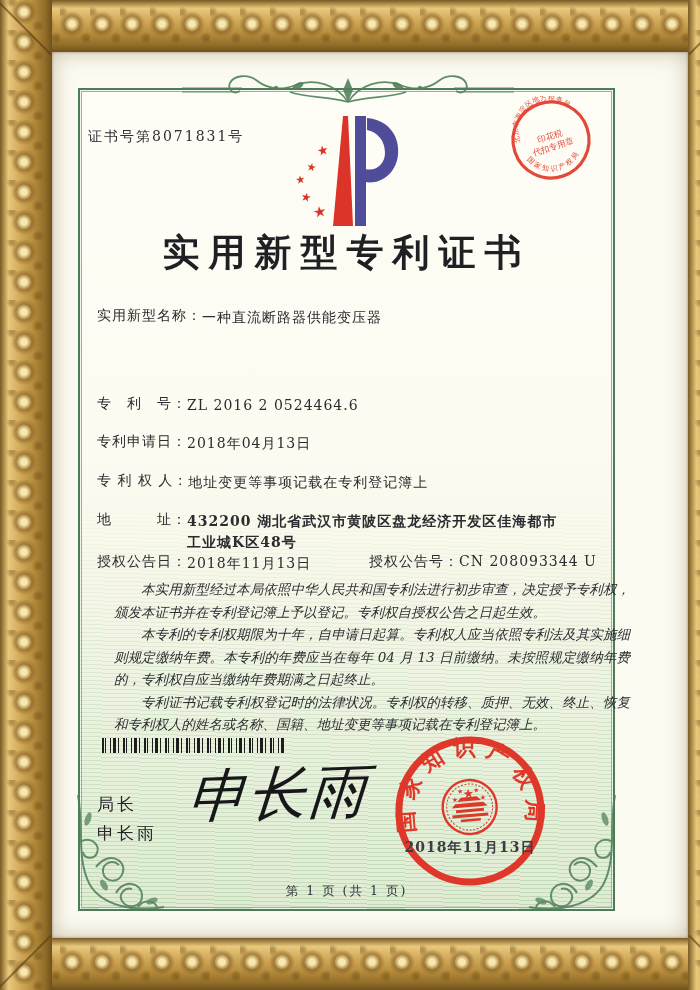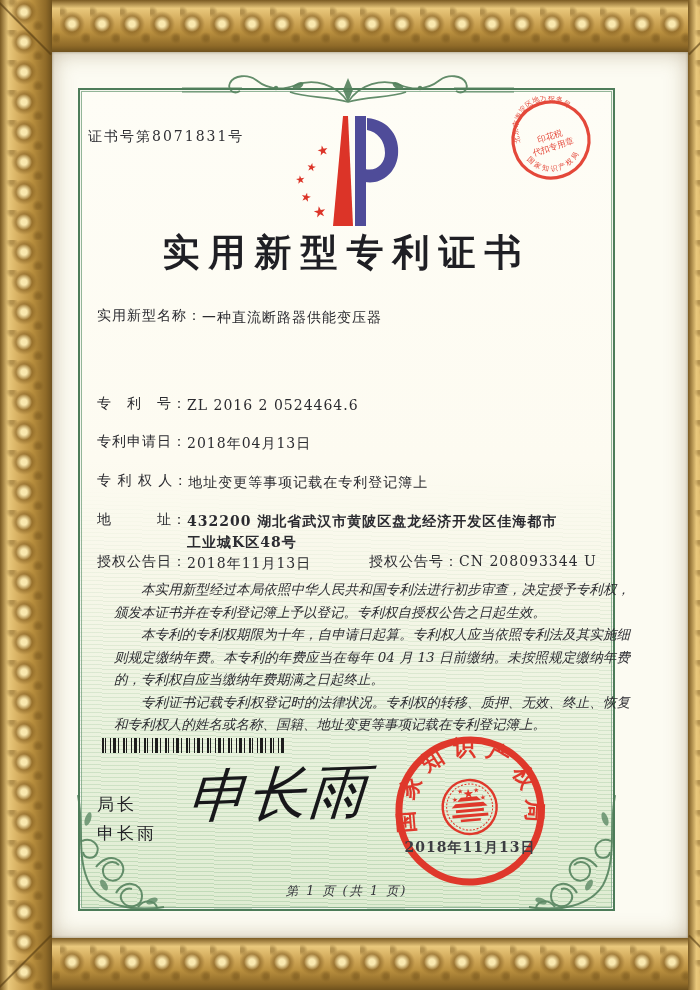--- a/index.html
+++ b/index.html
@@ -53,21 +53,21 @@
   .paras{left:10px;top:488px;width:516px;font-size:13.5px;line-height:22.5px;color:#2d2d32;
          font-style:italic;text-align:justify;margin-left:24px;}
   .paras p{margin:0;text-indent:2em;}
   .barcode{left:22px;top:648px;width:182px;height:15px;
     background:repeating-linear-gradient(90deg,#1d1d1d 0 2px,transparent 2px 3px,#1d1d1d 3px 4px,
       transparent 4px 8px,#1d1d1d 8px 9px,transparent 9px 11px,#1d1d1d 11px 14px,transparent 14px 16px,
       #1d1d1d 16px 17px,transparent 17px 21px);}
   .signer{left:17px;top:700px;font-size:17px;color:#242428;letter-spacing:3px;line-height:29px;}
   .autograph{left:108px;top:648px;width:220px;height:120px;font-size:58px;color:#17171a;
              font-style:italic;transform:rotate(-2deg) skewX(-6deg);letter-spacing:2px;line-height:110px;}
-  .footer{left:0;top:793px;width:100%;text-align:center;font-size:12.5px;letter-spacing:2px;color:#33333a;font-style:italic;}
+  .footer{left:0;top:793px;width:100%;text-align:center;font-size:12.5px;letter-spacing:2px;color:#33333a;}
   .sealbox{left:310px;top:641px;width:160px;height:160px;}
   .taxbox{left:427px;top:6px;width:88px;height:88px;}
   .flourish-top{position:absolute;left:178px;top:68px;width:340px;height:46px;}
   .corner{width:112px;height:128px;bottom:-8px;}
   .corner.cl{left:-12px;} .corner.cr{right:-12px;transform:scaleX(-1);}
   .logo{left:208px;top:22px;width:116px;height:122px;}
   svg text{font-family:"DejaVu Serif","Liberation Serif",serif;}
 </style>
 </head>
 <body>

